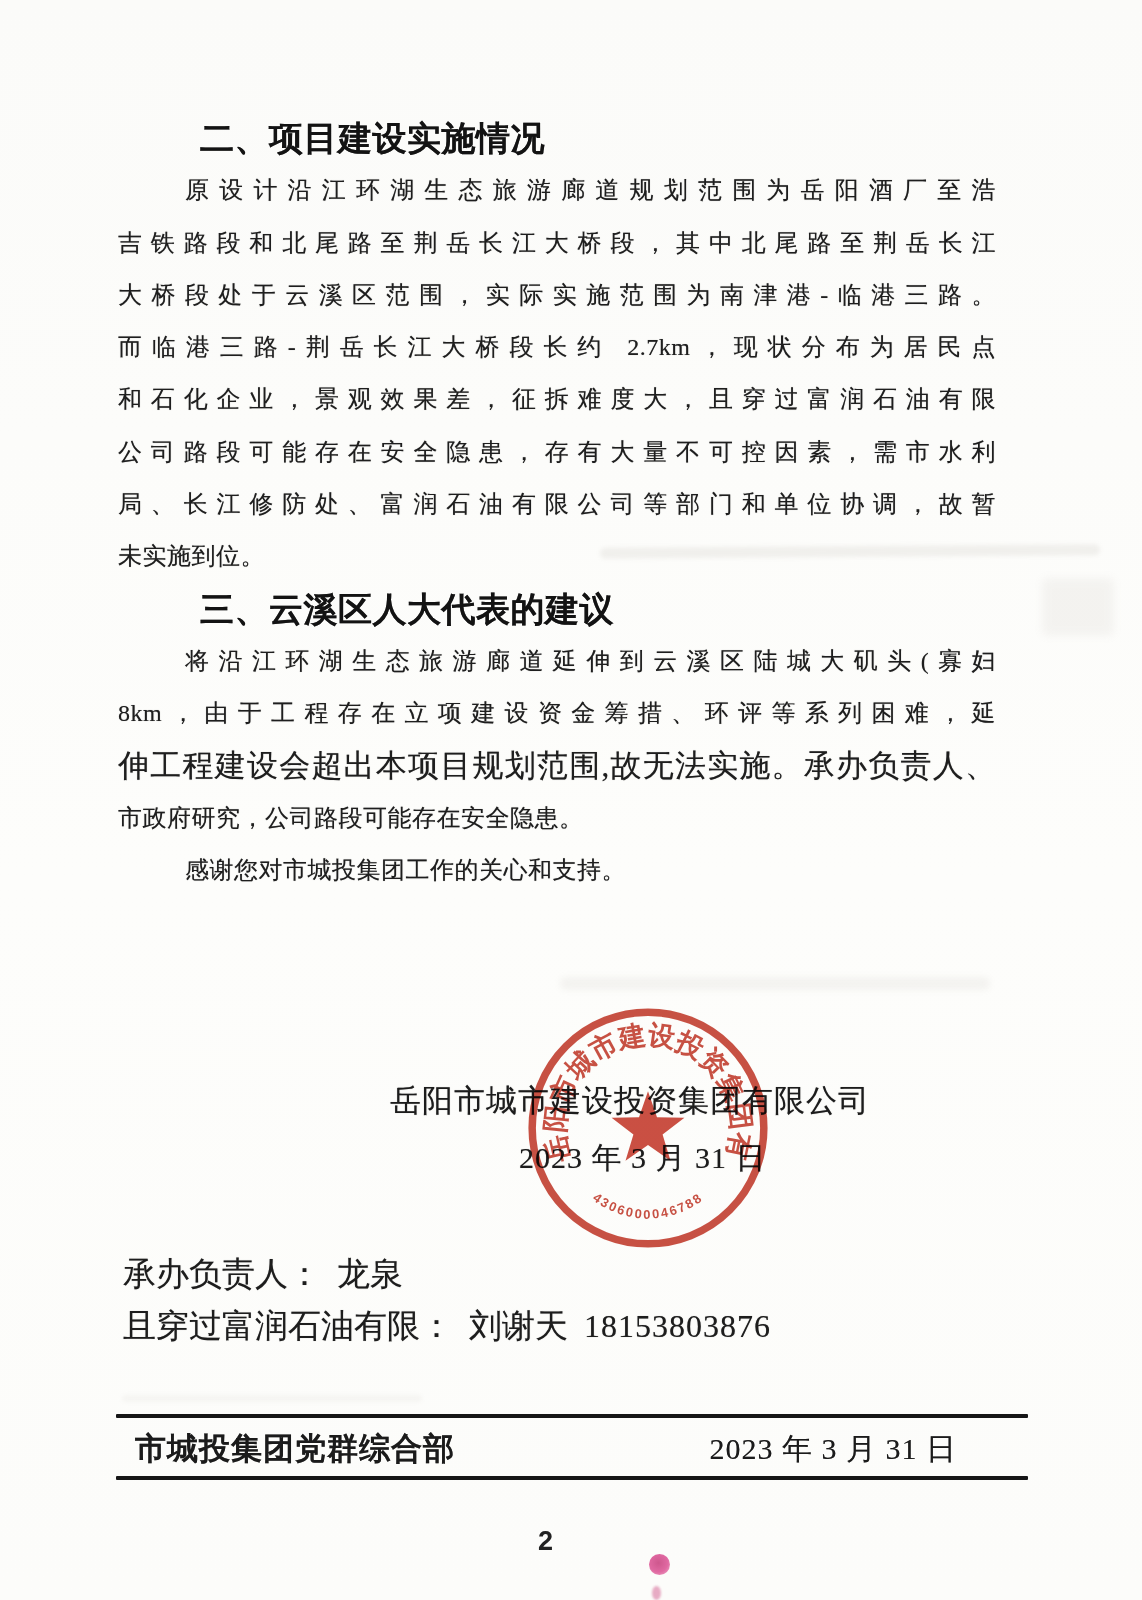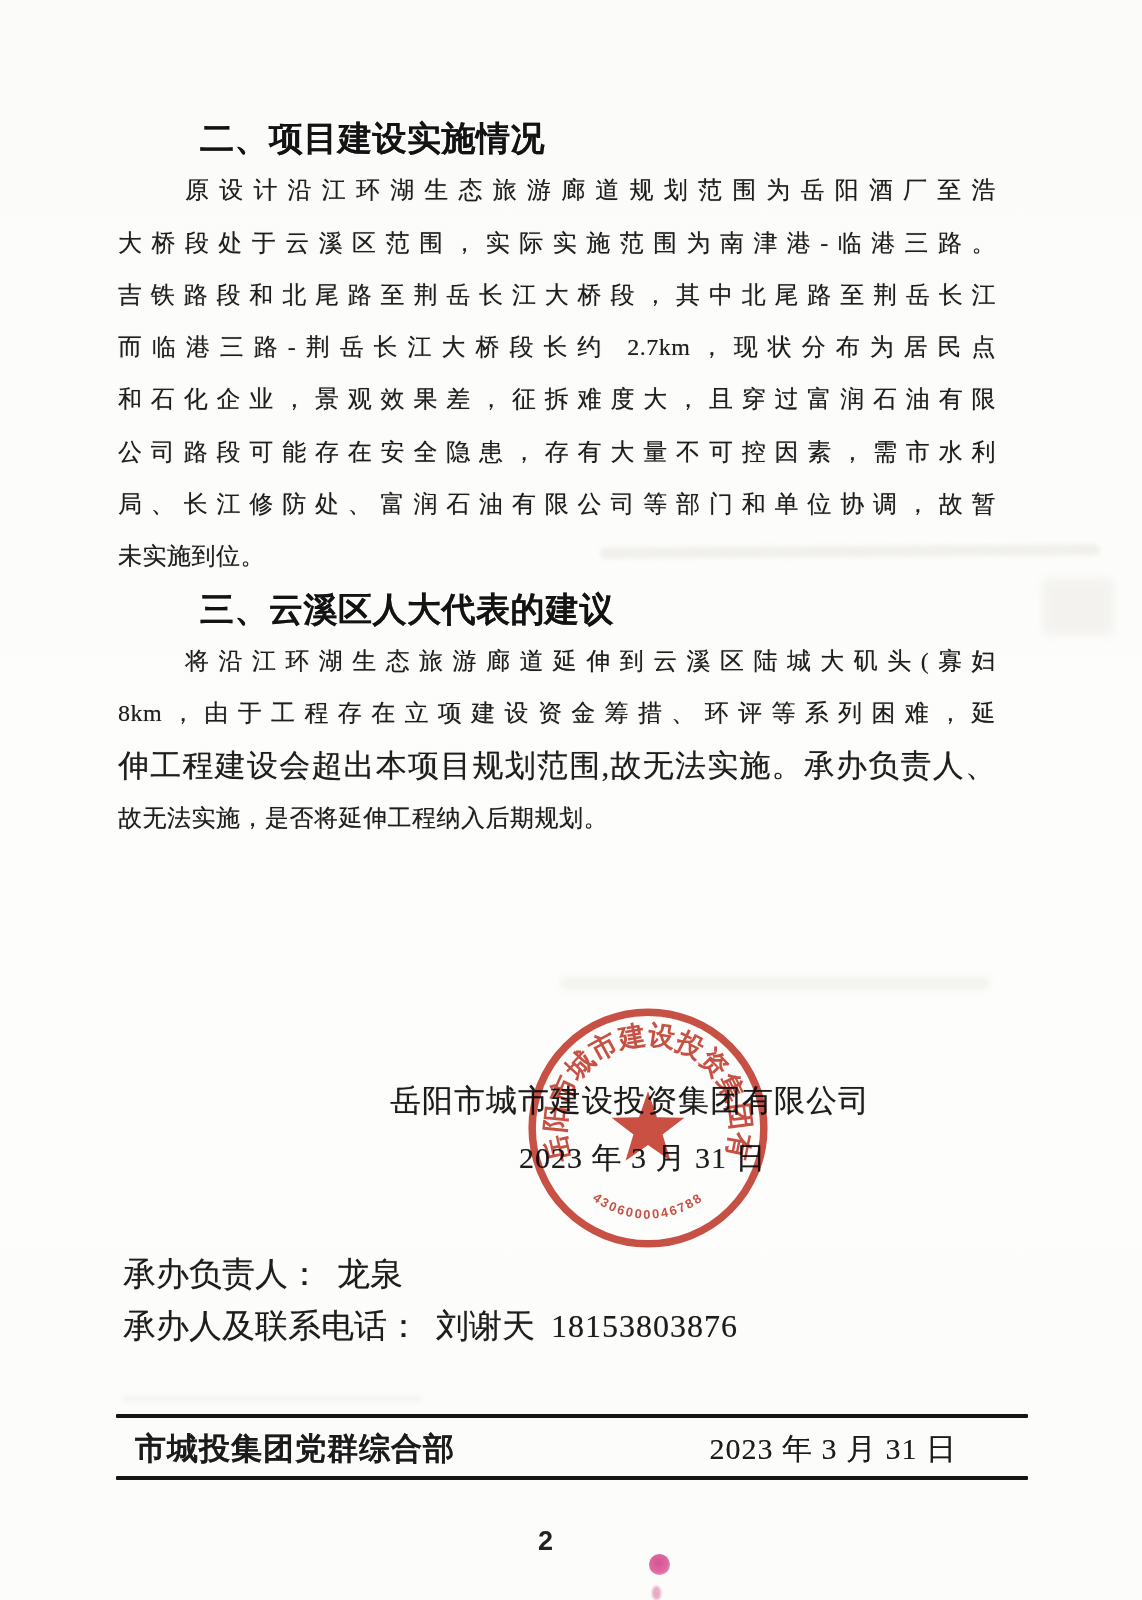--- a/index.html
+++ b/index.html
@@ -94,32 +94,33 @@
 <div class="page">
 
   <div class="smudge s1"></div>
   <div class="smudge s2"></div>
   <div class="smudge s3"></div>
   <div class="smudge s4"></div>
 
   <div class="content">
     <div class="line heading">二、项目建设实施情况</div>
     <div class="line indent">原设计沿江环湖生态旅游廊道规划范围为岳阳酒厂至浩</div>
+    <div class="line">吉铁路段和北尾路至荆岳长江大桥段，其中北尾路至荆岳长江</div>
     <div class="line">大桥段处于云溪区范围，实际实施范围为南津港-临港三路。</div>
-    <div class="line">吉铁路段和北尾路至荆岳长江大桥段，其中北尾路至荆岳长江</div>
     <div class="line">而临港三路-荆岳长江大桥段长约 2.7km，现状分布为居民点</div>
     <div class="line">和石化企业，景观效果差，征拆难度大，且穿过富润石油有限</div>
     <div class="line">公司路段可能存在安全隐患，存有大量不可控因素，需市水利</div>
     <div class="line">局、长江修防处、富润石油有限公司等部门和单位协调，故暂</div>
     <div class="line short">未实施到位。</div>
     <div class="line heading">三、云溪区人大代表的建议</div>
     <div class="line indent">将沿江环湖生态旅游廊道延伸到云溪区陆城大矶头(寡妇</div>
     <div class="line">8km，由于工程存在立项建设资金筹措、环评等系列困难，延</div>
     <div class="line tight">伸工程建设会超出本项目规划范围,故无法实施。承办负责人、</div>
-    <div class="line short">故无法实施，是否将延伸工程纳入后期规划。</div>
+    <div class="line short">市政府研究，公司路段可能存在安全隐患。</div>
+    <div class="line short indent">感谢您对市城投集团工作的关心和支持。</div>
   </div>
 
   <div class="company">岳阳市城市建设投资集团有限公司</div>
   <div class="sign-date">2023 年 3 月 31 日</div>
 
   <svg class="stamp" viewBox="0 0 300 300">
     <defs>
       <path id="arcTop" d="M 57.3,187.5 A 100,100 0 1 1 242.7,187.5" fill="none"></path>
       <path id="arcBot" d="M 42.7,168.9 A 109,109 0 0 0 257.3,168.9" fill="none"></path>
     </defs>
@@ -130,21 +131,21 @@
     </text>
     <text font-size="15.5" font-weight="bold" fill="#c23a2b" fill-opacity=".95" letter-spacing="2.5" text-anchor="middle" font-family="Liberation Sans, DejaVu Sans, sans-serif">
       <textPath href="#arcBot" startOffset="50%">4306000046788</textPath>
     </text>
   </svg>
 
   <div class="contact-line" style="top:1252px;text-align:center;">
     <span>承办负责人：</span><span class="value">龙泉</span>
   </div>
   <div class="contact-line" style="top:1304px;">
-    <span>承办人及联系电话：</span><span class="value">刘谢天</span><span class="phone">18153803876</span>
+    <span>且穿过富润石油有限：</span><span class="value">刘谢天</span><span class="phone">18153803876</span>
   </div>
 
   <div class="rule" style="top:1414px;"></div>
   <div class="footer-row">
     <span class="footer-dept">市城投集团党群综合部</span>
     <span class="footer-date">2023 年 3 月 31 日</span>
   </div>
   <div class="rule" style="top:1476px;"></div>
 
   <div class="page-num">2</div>

